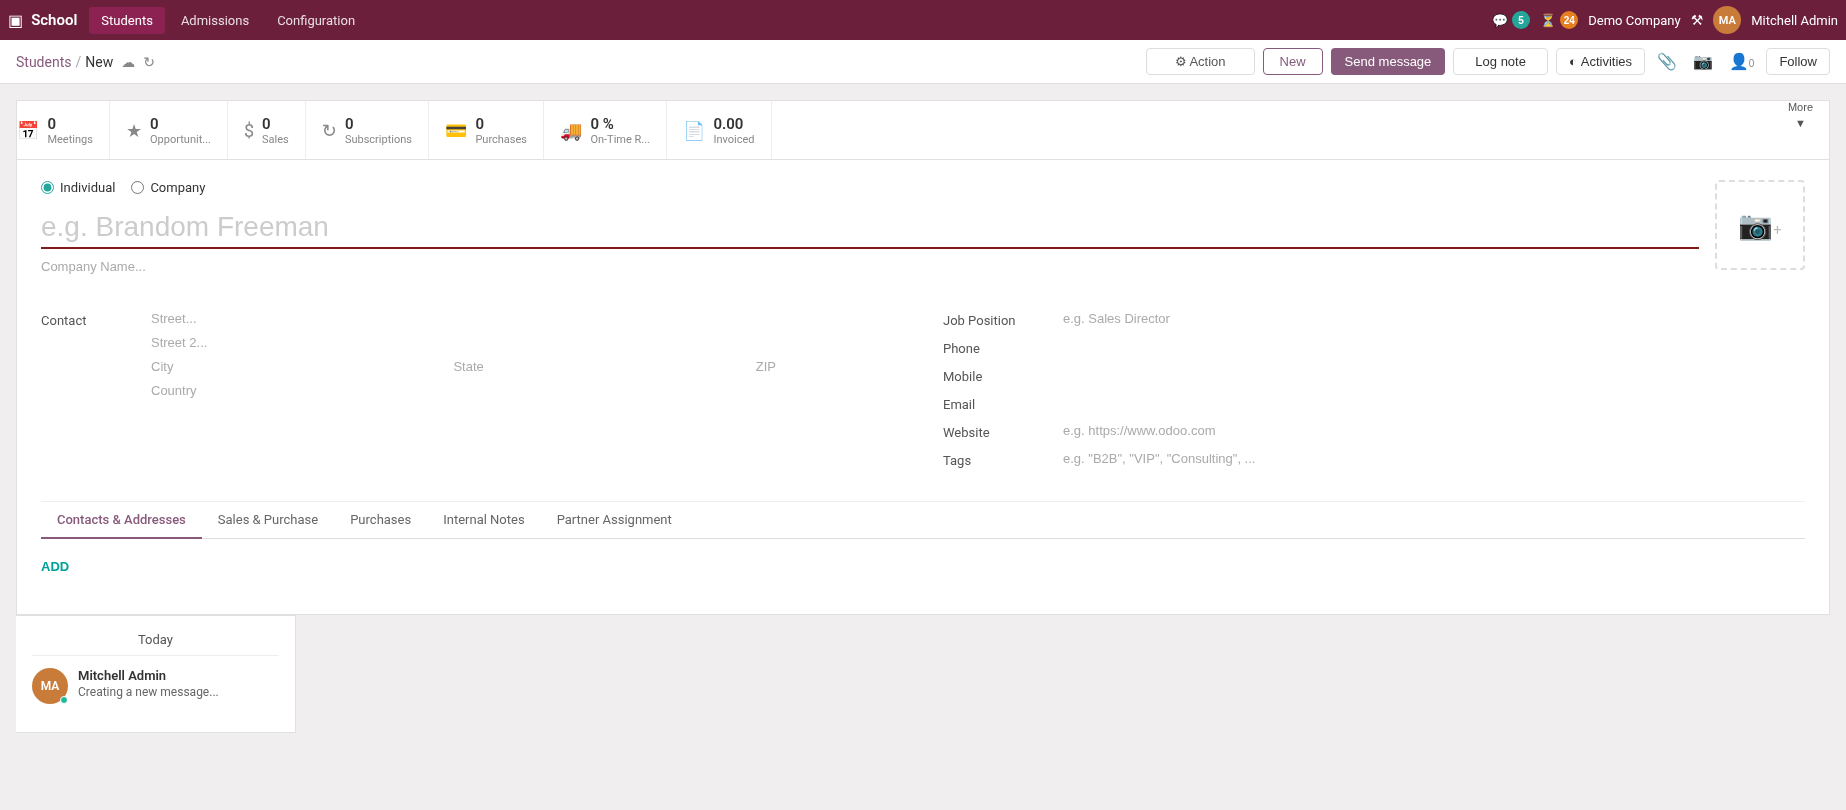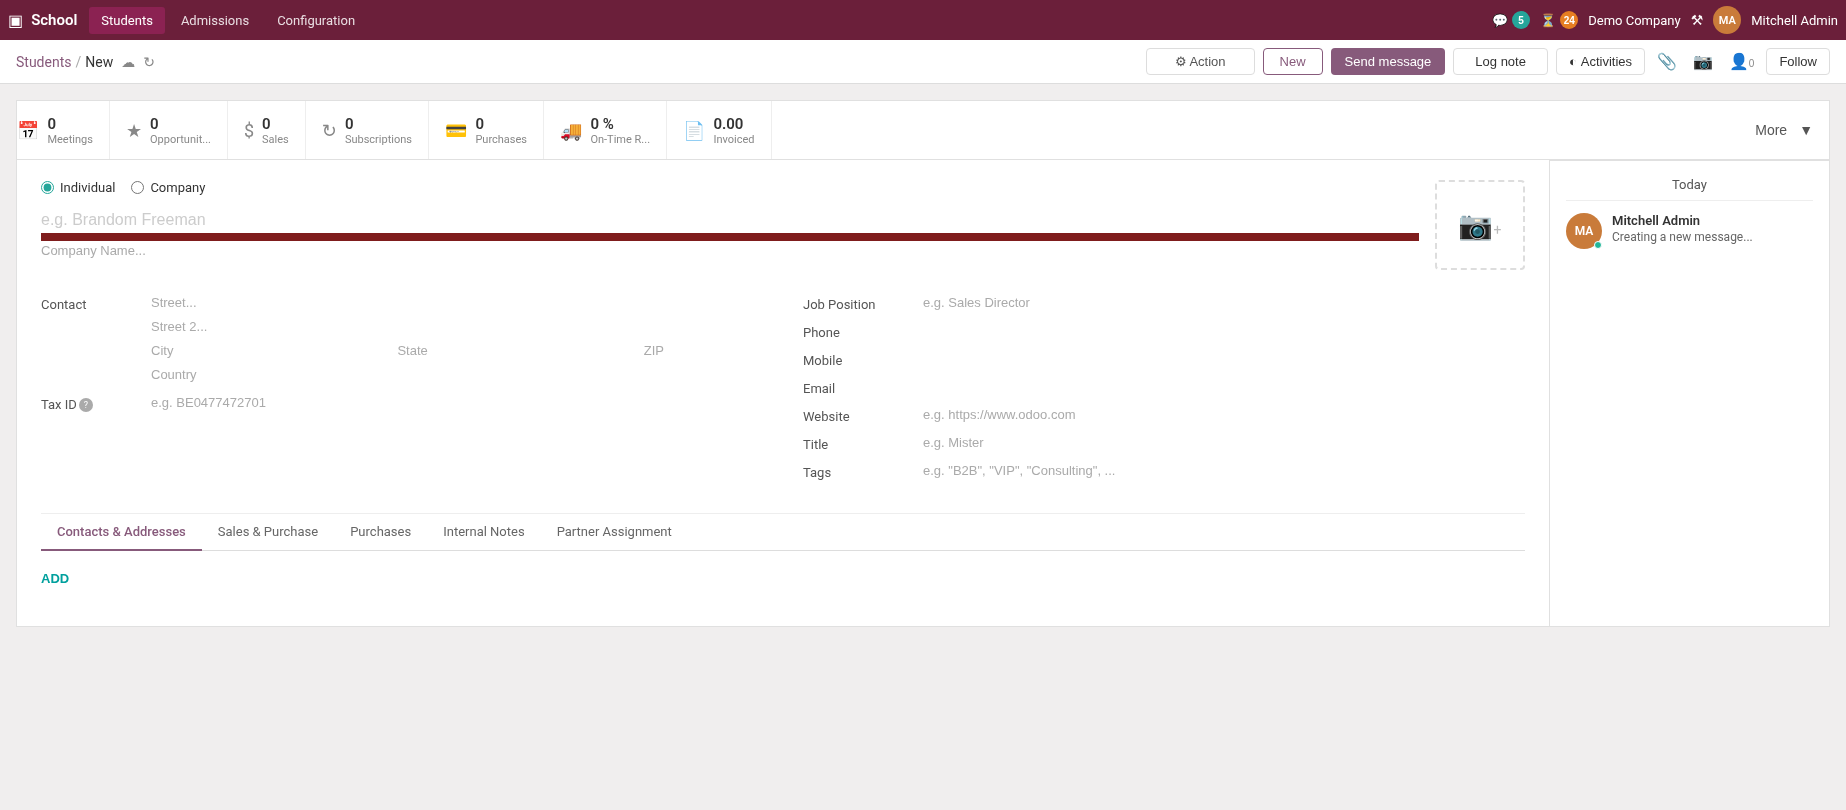--- a/index.html
+++ b/index.html
@@ -147,50 +147,51 @@
     .stat-item:first-child { padding-left: 0; }
     .stat-icon { font-size: 18px; color: #888; }
     .stat-content { display: flex; flex-direction: column; }
     .stat-count { font-size: 15px; font-weight: 600; color: #333; }
     .stat-label { font-size: 11px; color: #888; }
     .more-btn {
       margin-left: auto;
       border: none;
       background: none;
       cursor: pointer;
-      font-size: 14px;
+      font-size: 11px;
       color: #555;
-      display: flex; align-items: center; gap: 12px;
+      display: flex; align-items: center; gap: 4px;
       padding: 0 16px;
+      flex-direction: column;
     }
 
     
     .type-selector {
       display: flex;
       align-items: center;
       gap: 16px;
       margin-bottom: 12px;
     }
     .radio-label {
       display: flex; align-items: center; gap: 6px;
       cursor: pointer; font-size: 13px;
     }
     .radio-label input[type="radio"] { accent-color: #25a69a; }
 
     
     .name-input {
       width: 100%;
       border: none;
-      border-bottom: 8px solid #7f1d1d;
-      font-size: 16px;
+      border-bottom: 2px solid #7f1d1d;
+      font-size: 28px;
       color: #ccc;
       padding: 4px 0;
       outline: none;
       background: transparent;
-      margin-bottom: 0;
+      margin-bottom: 8px;
     }
     .name-input::placeholder { color: #ccc; }
     .company-name-input {
       border: none;
       border-bottom: 1px solid transparent;
       font-size: 13px;
       color: #aaa;
       padding: 2px 0;
       outline: none;
       background: transparent;
@@ -345,20 +346,21 @@
       border: 1px solid #e0e0e0;
       border-radius: 0;
       display: flex;
       align-items: stretch;
       height: 60px;
     }
 
     .main-and-right {
       display: flex;
       margin: 0 16px 16px 16px;
+      flex-direction: column;
     }
     .main-section {
       flex: 1;
       background: white;
       border: 1px solid #e0e0e0;
       border-top: none;
       padding: 20px 24px;
     }
     .right-section {
       width: 280px;
@@ -514,29 +516,20 @@
               <input type="text" class="field-input" placeholder="Street..." style="">
               <input type="text" class="field-input" placeholder="Street 2..." style="">
               <div class="address-row">
                 <input type="text" class="field-input" style="flex: 2 1 0%;" placeholder="City">
                 <input type="text" class="field-input" style="flex: 2 1 0%;" placeholder="State">
                 <input type="text" class="field-input" style="flex: 1 1 0%;" placeholder="ZIP">
               </div>
               <input type="text" class="field-input" placeholder="Country" style="">
             </div>
           </div>
-          <div class="field-row">
-            <div class="field-label tax-label-with-help">
-              <span>Tax ID</span>
-              <span class="help-icon">?</span>
-            </div>
-            <div class="field-value">
-              <input type="text" class="field-input" placeholder="e.g. BE0477472701" style="">
-            </div>
-          </div>
         </div>
 
         <div class="form-right">
           <div class="field-row">
             <span class="field-label-right">Job Position</span>
             <div class="field-value">
               <input type="text" class="field-input" placeholder="e.g. Sales Director" style="">
             </div>
           </div>
           <div class="field-row">
@@ -554,26 +547,20 @@
           <div class="field-row">
             <span class="field-label-right">Email</span>
             <div class="field-value">
               <input type="text" class="field-input" style="">
             </div>
           </div>
           <div class="field-row">
             <span class="field-label-right">Website</span>
             <div class="field-value">
               <input type="text" class="field-input" placeholder="e.g. https://www.odoo.com" style="">
-            </div>
-          </div>
-          <div class="field-row">
-            <span class="field-label-right">Title</span>
-            <div class="field-value">
-              <input type="text" class="field-input" placeholder="e.g. Mister" style="">
             </div>
           </div>
           <div class="field-row">
             <span class="field-label-right">Tags</span>
             <div class="field-value">
               <input type="text" class="field-input" placeholder="e.g. &quot;B2B&quot;, &quot;VIP&quot;, &quot;Consulting&quot;, ..." style="">
             </div>
           </div>
         </div>
       </div>

